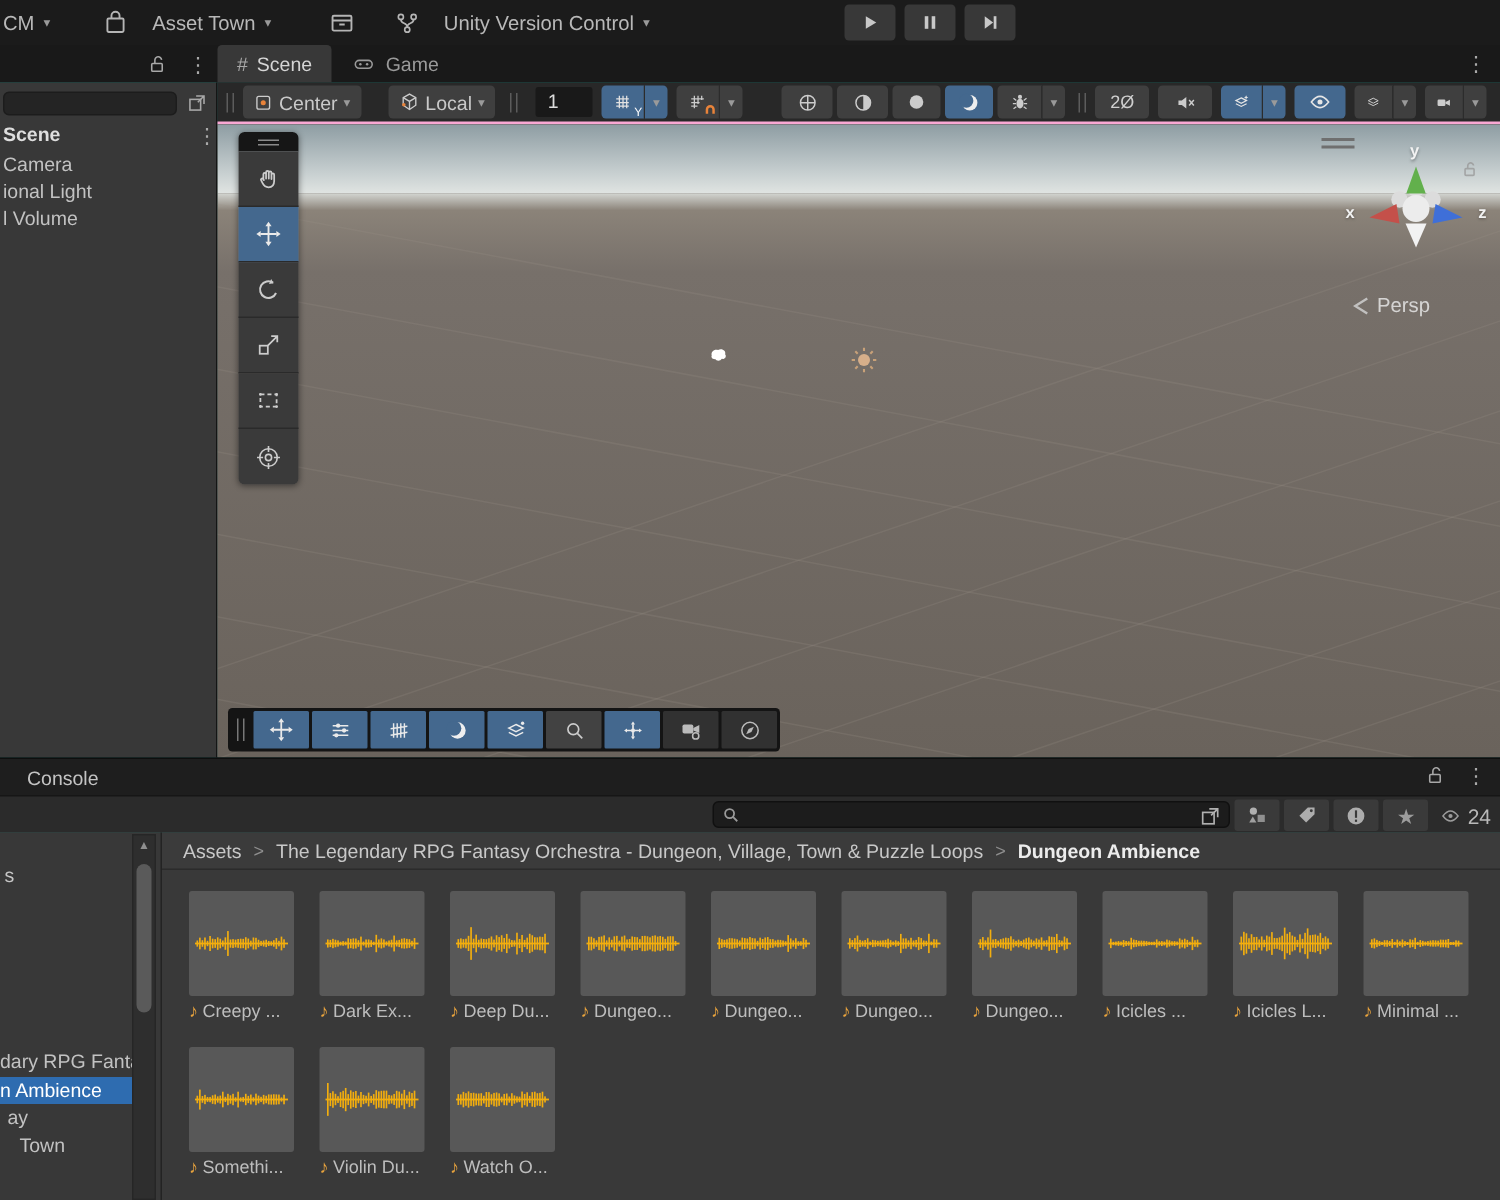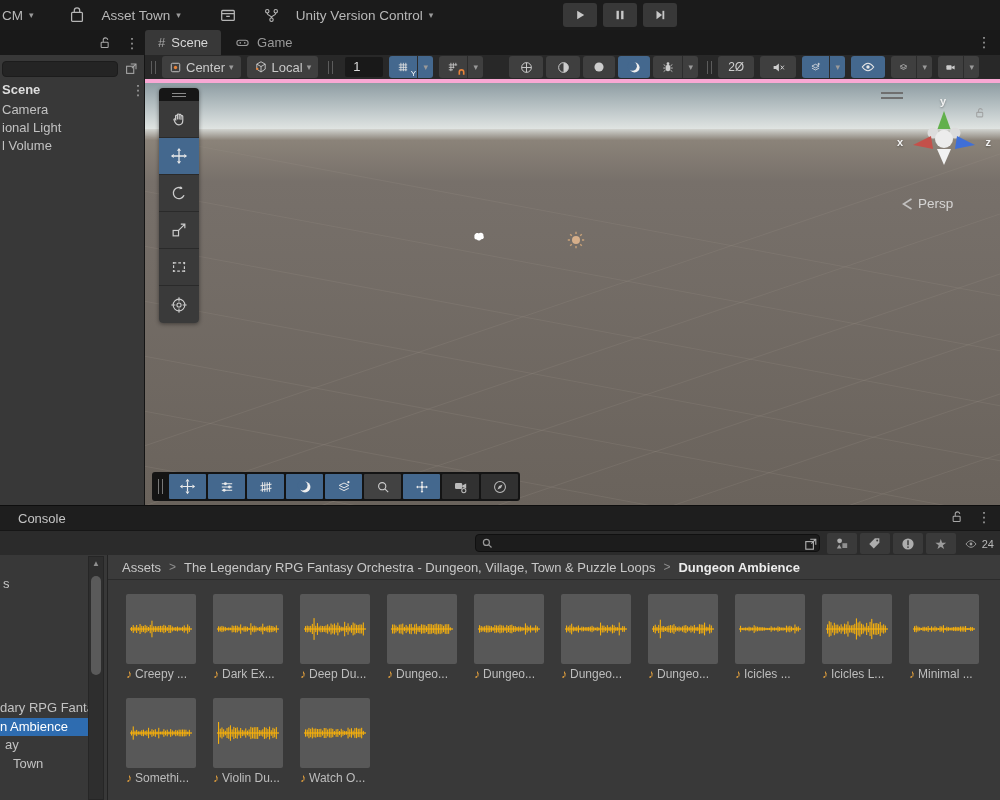--- a/index.html
+++ b/index.html
@@ -29,21 +29,21 @@
   
   #hierarchy{position:absolute;left:0;top:55px;width:145px;height:450px;background:#383838;border-right:1px solid #151515}
   #h-search{position:absolute;left:2px;top:6px;width:116px;height:16px;background:#242424;border:1px solid #1c1c1c;border-radius:4px}
   #h-win{position:absolute;left:124px;top:6px}
   #h-header{position:absolute;left:2px;top:27px;font-weight:bold;color:#dedede}
   #h-kebab{position:absolute;left:131px;top:28px}
   #hierarchy-items{position:absolute;left:2px;top:46px;right:2px}
   .h-item{height:18px;line-height:18px;color:#c2c2c2;white-space:nowrap;overflow:hidden}
 
   
-  #scenetoolbar{position:absolute;left:145px;top:55px;width:855px;height:28px;background:#282828;border-bottom:4px solid #f9a8d4;display:flex;align-items:center}
+  #scenetoolbar{position:absolute;left:145px;top:55px;width:855px;height:28px;background:#282828;border-bottom:2px solid #f9a8d4;display:flex;align-items:center}
   .vhandle{width:5px;height:13px;border-left:1px solid #5c5c5c;border-right:1px solid #5c5c5c;margin:0 6px;flex:none}
   .tbtn{height:22px;background:#3f3f3f;border-radius:3px;display:flex;align-items:center;justify-content:center;gap:4px;padding:0 7px;color:#c9c9c9;flex:none}
   .tbtn.blue{background:var(--blue,#44688E)}
   .split{display:flex;flex:none;margin-left:6px}
   .split .tbtn{border-radius:3px 0 0 3px;border-right:1px solid #2c2c2c}
   .split .tcaret{width:15px;height:22px;background:#3f3f3f;border-radius:0 3px 3px 0;display:flex;align-items:center;justify-content:center}
   .split .tcaret.blue{background:var(--blue,#44688E)}
   #snap-input{width:38px;height:20px;background:#191919;border-radius:2px;color:#dcdcdc;padding-left:8px;line-height:20px;margin-left:6px;flex:none}
 
   
@@ -213,21 +213,21 @@
   <div id="scenetoolbar">
     <div class="vhandle"></div>
     <div class="tbtn">
       <svg width="13" height="13" viewBox="0 0 20 20">
           <rect x="3.5" y="3.5" width="13" height="13" rx="2" fill="none" stroke="#cccccc" stroke-width="1.4"></rect>
           <circle cx="10" cy="10" r="2.6" fill="#E8833A"></circle>
         </svg>
       <span>Center</span>
       <span class="caret">▾</span>
     </div>
-    <div class="tbtn" style="margin-left:6px">
+    <div class="tbtn" style="margin-left:18px">
       <svg width="14" height="14" viewBox="0 0 20 20" fill="none" stroke="#cccccc" stroke-width="1.3">
           <path d="M10 2.5l6 3.4v7.2l-6 4-6-4V5.9z"></path>
           <path d="M4 5.9l6 3.5 6-3.5M10 9.4v7.7"></path>
           <circle cx="4.6" cy="12.6" r="1.7" fill="#E8833A" stroke="none"></circle>
         </svg>
       <span>Local</span>
       <span class="caret">▾</span>
     </div>
     <div class="vhandle" style="margin-left:10px"></div>
     <div id="snap-input">1</div>
@@ -600,21 +600,21 @@
           </svg>
       </div>
       <div class="fbtn">
         <span style="color:#9c9c9c;font-size:14px;line-height:1">★</span>
       </div>
       <div id="eye-count">
         <svg width="16" height="14" viewBox="0 0 20 20">
             <path d="M2.8 10c2.6-3.3 4.9-4.7 7.2-4.7S14.6 6.7 17.2 10c-2.6 3.3-4.9 4.7-7.2 4.7S5.4 13.3 2.8 10z" fill="none" stroke="#9c9c9c" stroke-width="1.4"></path>
             <circle cx="10" cy="10" r="2" fill="#9c9c9c"></circle>
           </svg>
-        <span style="font-size:11px">24</span>
+        <span style="font-size:14px">24</span>
       </div>
     </div>
   </div>
 
   <div id="project">
     <div id="p-sidebar">
       <span id="sb-frag">s</span>
       <div id="sidebar-items">
           <div class="sb-item" style="padding-left: 0px;">dary RPG Fanta</div>
           <div class="sb-item sel" style="padding-left: 0px;">n Ambience</div>

